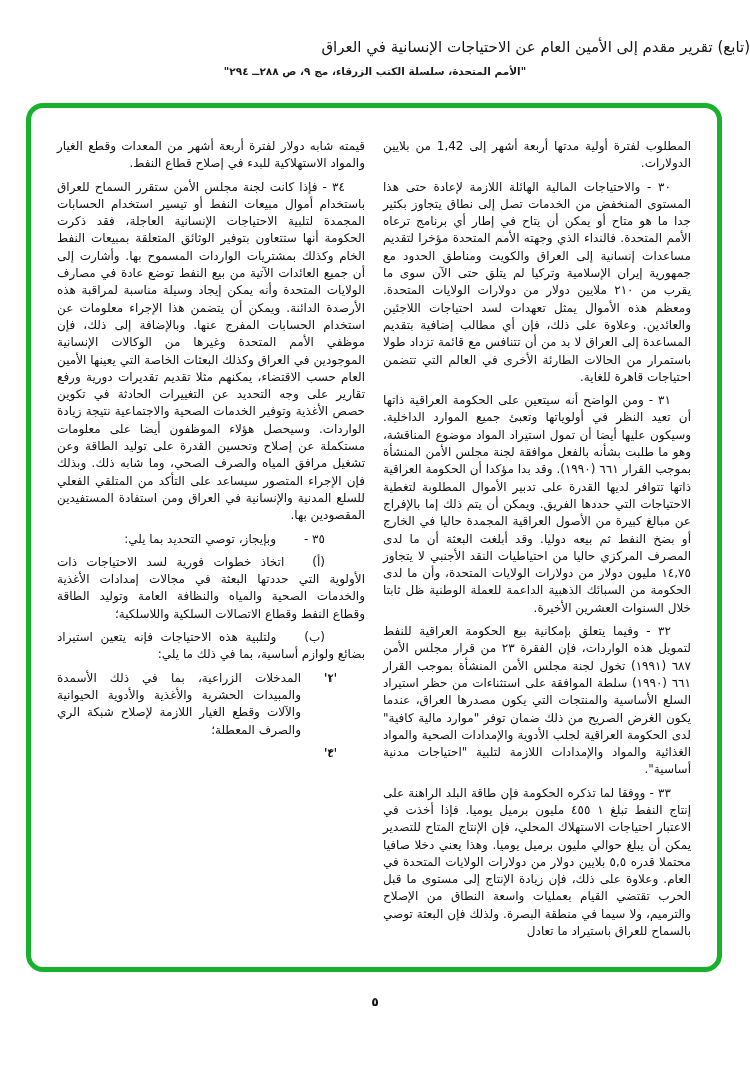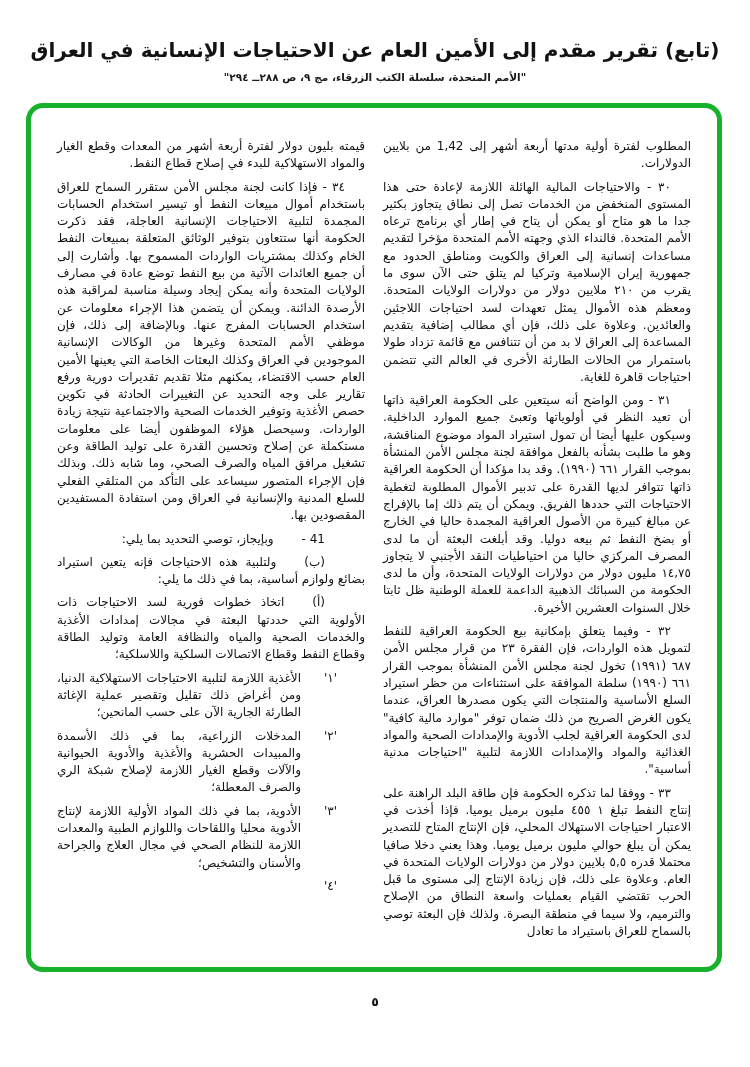--- a/index.html
+++ b/index.html
@@ -11,23 +11,24 @@
     font-family: "DejaVu Sans", sans-serif;
     color: #111111;
     overflow: hidden;
   }
   .header {
     direction: rtl;
     text-align: center;
     padding-top: 38px;
   }
   .header-title {
-    font-size: 20px;
-    font-weight: bold;
+    font-size: 15px;
+    font-weight: normal;
     color: #121212;
+    text-align: right;
   }
   .header-source {
     font-size: 10.5px;
     font-weight: bold;
     margin-top: 9px;
     color: #1a1a1a;
   }
   .frame {
     position: absolute;
     left: 26px;
@@ -103,48 +104,46 @@
 
       <div class="col">
         <p class="no-indent">المطلوب لفترة أولية مدتها أربعة أشهر إلى 1,42 من بلايين الدولارات.</p>
         <p class="indent">٣٠ - والاحتياجات المالية الهائلة اللازمة لإعادة حتى هذا المستوى المنخفض من الخدمات تصل إلى نطاق يتجاوز بكثير جدا ما هو متاح أو يمكن أن يتاح في إطار أي برنامج ترعاه الأمم المتحدة. فالنداء الذي وجهته الأمم المتحدة مؤخرا لتقديم مساعدات إنسانية إلى العراق والكويت ومناطق الحدود مع جمهورية إيران الإسلامية وتركيا لم يتلق حتى الآن سوى ما يقرب من ٢١٠ ملايين دولار من دولارات الولايات المتحدة. ومعظم هذه الأموال يمثل تعهدات لسد احتياجات اللاجئين والعائدين. وعلاوة على ذلك، فإن أي مطالب إضافية بتقديم المساعدة إلى العراق لا بد من أن تتنافس مع قائمة تزداد طولا باستمرار من الحالات الطارئة الأخرى في العالم التي تتضمن احتياجات قاهرة للغاية.</p>
         <p class="indent">٣١ - ومن الواضح أنه سيتعين على الحكومة العراقية ذاتها أن تعيد النظر في أولوياتها وتعبئ جميع الموارد الداخلية. وسيكون عليها أيضا أن تمول استيراد المواد موضوع المناقشة، وهو ما طلبت بشأنه بالفعل موافقة لجنة مجلس الأمن المنشأة بموجب القرار ٦٦١ (١٩٩٠). وقد بدا مؤكدا أن الحكومة العراقية ذاتها تتوافر لديها القدرة على تدبير الأموال المطلوبة لتغطية الاحتياجات التي حددها الفريق. ويمكن أن يتم ذلك إما بالإفراج عن مبالغ كبيرة من الأصول العراقية المجمدة حاليا في الخارج أو بضخ النفط ثم بيعه دوليا. وقد أبلغت البعثة أن ما لدى المصرف المركزي حاليا من احتياطيات النقد الأجنبي لا يتجاوز ١٤,٧٥ مليون دولار من دولارات الولايات المتحدة، وأن ما لدى الحكومة من السبائك الذهبية الداعمة للعملة الوطنية ظل ثابتا خلال السنوات العشرين الأخيرة.</p>
         <p class="indent">٣٢ - وفيما يتعلق بإمكانية بيع الحكومة العراقية للنفط لتمويل هذه الواردات، فإن الفقرة ٢٣ من قرار مجلس الأمن ٦٨٧ (١٩٩١) تخول لجنة مجلس الأمن المنشأة بموجب القرار ٦٦١ (١٩٩٠) سلطة الموافقة على استثناءات من حظر استيراد السلع الأساسية والمنتجات التي يكون مصدرها العراق، عندما يكون الغرض الصريح من ذلك ضمان توفر "موارد مالية كافية" لدى الحكومة العراقية لجلب الأدوية والإمدادات الصحية والمواد الغذائية والمواد والإمدادات اللازمة لتلبية "احتياجات مدنية أساسية".</p>
         <p class="indent">٣٣ - ووفقا لما تذكره الحكومة فإن طاقة البلد الراهنة على إنتاج النفط تبلغ ١ ٤٥٥ مليون برميل يوميا. فإذا أخذت في الاعتبار احتياجات الاستهلاك المحلي، فإن الإنتاج المتاح للتصدير يمكن أن يبلغ حوالي مليون برميل يوميا. وهذا يعني دخلا صافيا محتملا قدره ٥,٥ بلايين دولار من دولارات الولايات المتحدة في العام. وعلاوة على ذلك، فإن زيادة الإنتاج إلى مستوى ما قبل الحرب تقتضي القيام بعمليات واسعة النطاق من الإصلاح والترميم، ولا سيما في منطقة البصرة. ولذلك فإن البعثة توصي بالسماح للعراق باستيراد ما تعادل</p>
       </div>
 
       <div class="col">
-        <p class="no-indent">قيمته بليون دولار لفترة أربعة أشهر من المعدات وقطع الغيار والمواد الاستهلاكية للبدء في إصلاح قطاع النفط.</p>
+        <p class="no-indent">قيمته شابه دولار لفترة أربعة أشهر من المعدات وقطع الغيار والمواد الاستهلاكية للبدء في إصلاح قطاع النفط.</p>
         <p class="indent">٣٤ - فإذا كانت لجنة مجلس الأمن ستقرر السماح للعراق باستخدام أموال مبيعات النفط أو تيسير استخدام الحسابات المجمدة لتلبية الاحتياجات الإنسانية العاجلة، فقد ذكرت الحكومة أنها ستتعاون بتوفير الوثائق المتعلقة بمبيعات النفط الخام وكذلك بمشتريات الواردات المسموح بها. وأشارت إلى أن جميع العائدات الآتية من بيع النفط توضع عادة في مصارف الولايات المتحدة وأنه يمكن إيجاد وسيلة مناسبة لمراقبة هذه الأرصدة الدائنة. ويمكن أن يتضمن هذا الإجراء معلومات عن استخدام الحسابات المفرج عنها. وبالإضافة إلى ذلك، فإن موظفي الأمم المتحدة وغيرها من الوكالات الإنسانية الموجودين في العراق وكذلك البعثات الخاصة التي يعينها الأمين العام حسب الاقتضاء، يمكنهم مثلا تقديم تقديرات دورية ورفع تقارير على وجه التحديد عن التغييرات الحادثة في تكوين حصص الأغذية وتوفير الخدمات الصحية والاجتماعية نتيجة زيادة الواردات. وسيحصل هؤلاء الموظفون أيضا على معلومات مستكملة عن إصلاح وتحسين القدرة على توليد الطاقة وعن تشغيل مرافق المياه والصرف الصحي، وما شابه ذلك. وبذلك فإن الإجراء المتصور سيساعد على التأكد من المتلقي الفعلي للسلع المدنية والإنسانية في العراق ومن استفادة المستفيدين المقصودين بها.</p>
 
         <p class="rec-line">
-          <span class="marker">41 -</span><span>وبإيجاز، توصي التحديد بما يلي:</span>
+          <span class="marker">٣٥ -</span><span>وبإيجاز، توصي التحديد بما يلي:</span>
+        </p>
+
+        <p class="lettered">
+          <span class="marker">(أ)</span><span>اتخاذ خطوات فورية لسد الاحتياجات ذات الأولوية التي حددتها البعثة في مجالات إمدادات الأغذية والخدمات الصحية والمياه والنظافة العامة وتوليد الطاقة وقطاع النفط وقطاع الاتصالات السلكية واللاسلكية؛</span>
         </p>
 
         <p class="lettered">
           <span class="marker">(ب)</span><span>ولتلبية هذه الاحتياجات فإنه يتعين استيراد بضائع ولوازم أساسية، بما في ذلك ما يلي:</span>
         </p>
 
-        <p class="lettered">
-          <span class="marker">(أ)</span><span>اتخاذ خطوات فورية لسد الاحتياجات ذات الأولوية التي حددتها البعثة في مجالات إمدادات الأغذية والخدمات الصحية والمياه والنظافة العامة وتوليد الطاقة وقطاع النفط وقطاع الاتصالات السلكية واللاسلكية؛</span>
-        </p>
-
         <div class="num-item">
           <span class="num-marker">'١'</span>
-          <div class="num-body">الأغذية اللازمة لتلبية الاحتياجات الاستهلاكية الدنيا، ومن أغراض ذلك تقليل وتقصير عملية الإغاثة الطارئة الجارية الآن على حسب المانحين؛</div>
         </div>
 
         <div class="num-item">
           <span class="num-marker">'٢'</span>
           <div class="num-body">المدخلات الزراعية، بما في ذلك الأسمدة والمبيدات الحشرية والأغذية والأدوية الحيوانية والآلات وقطع الغيار اللازمة لإصلاح شبكة الري والصرف المعطلة؛</div>
         </div>
 
         <div class="num-item">
           <span class="num-marker">'٣'</span>
-          <div class="num-body">الأدوية، بما في ذلك المواد الأولية اللازمة لإنتاج الأدوية محليا واللقاحات واللوازم الطبية والمعدات اللازمة للنظام الصحي في مجال العلاج والجراحة والأسنان والتشخيص؛</div>
         </div>
 
         <div class="num-item">
           <span class="num-marker">'٤'</span>
         </div>
       </div>
 
     </div>
   </div>
 

